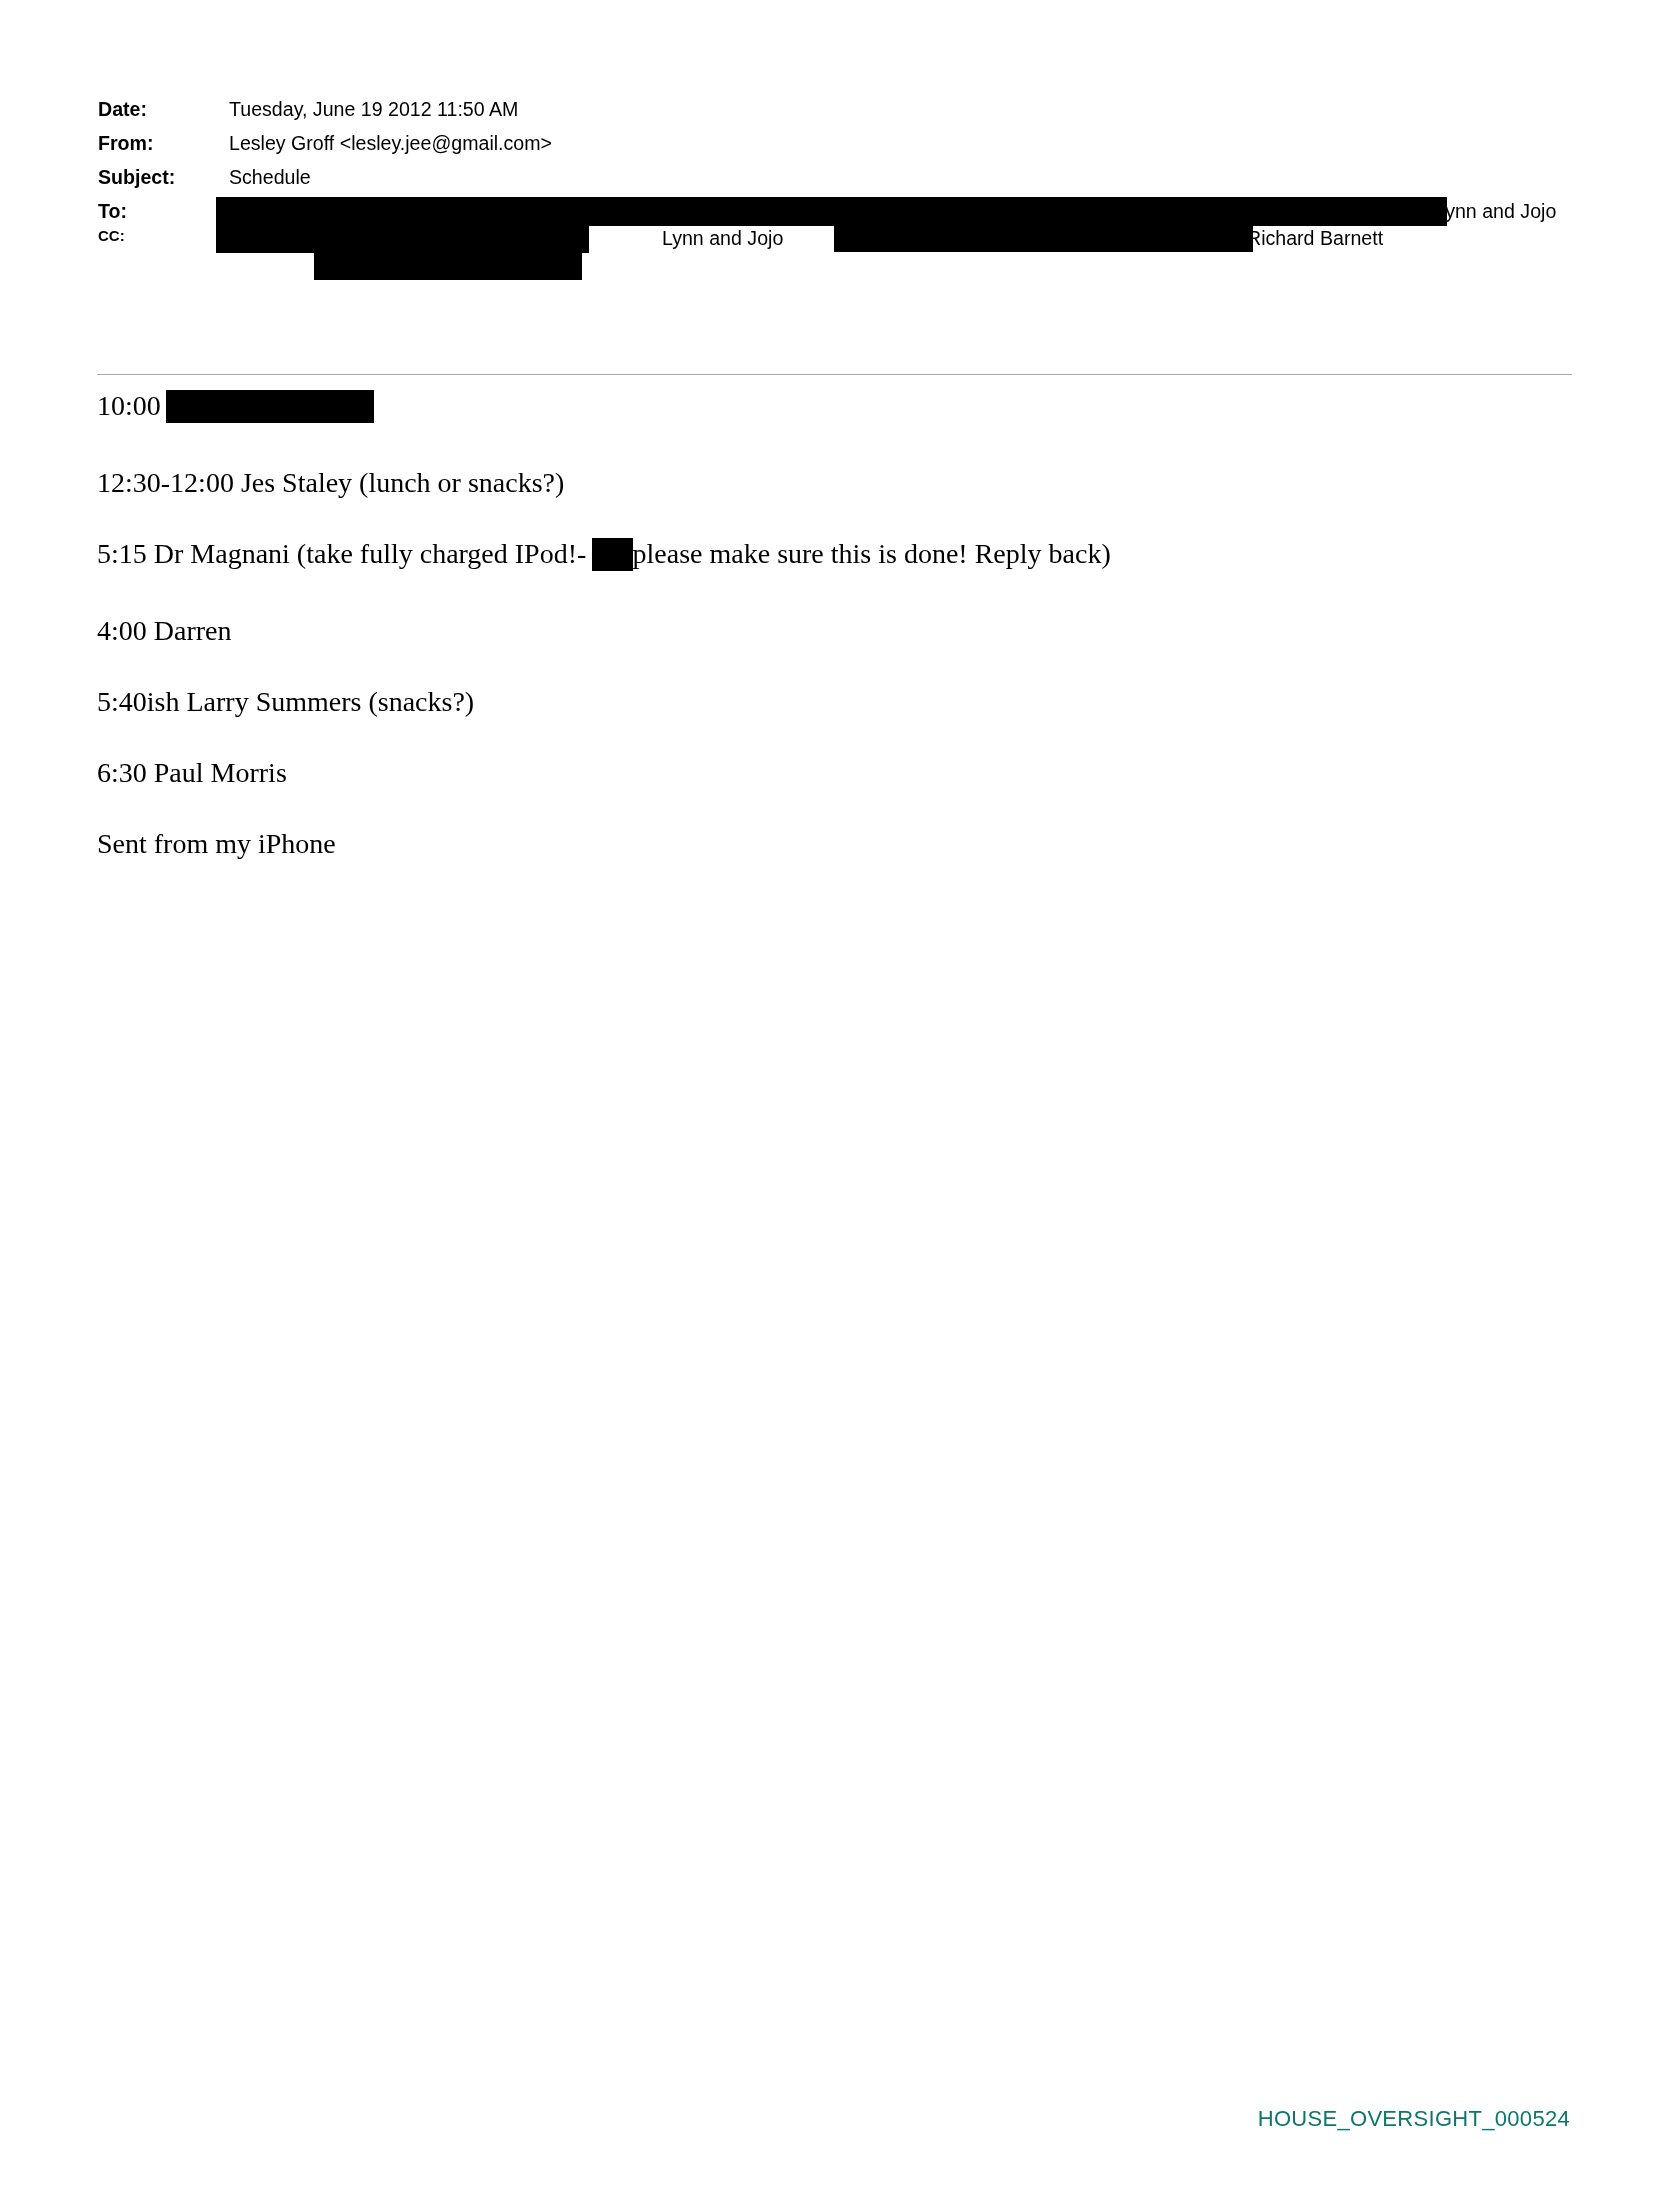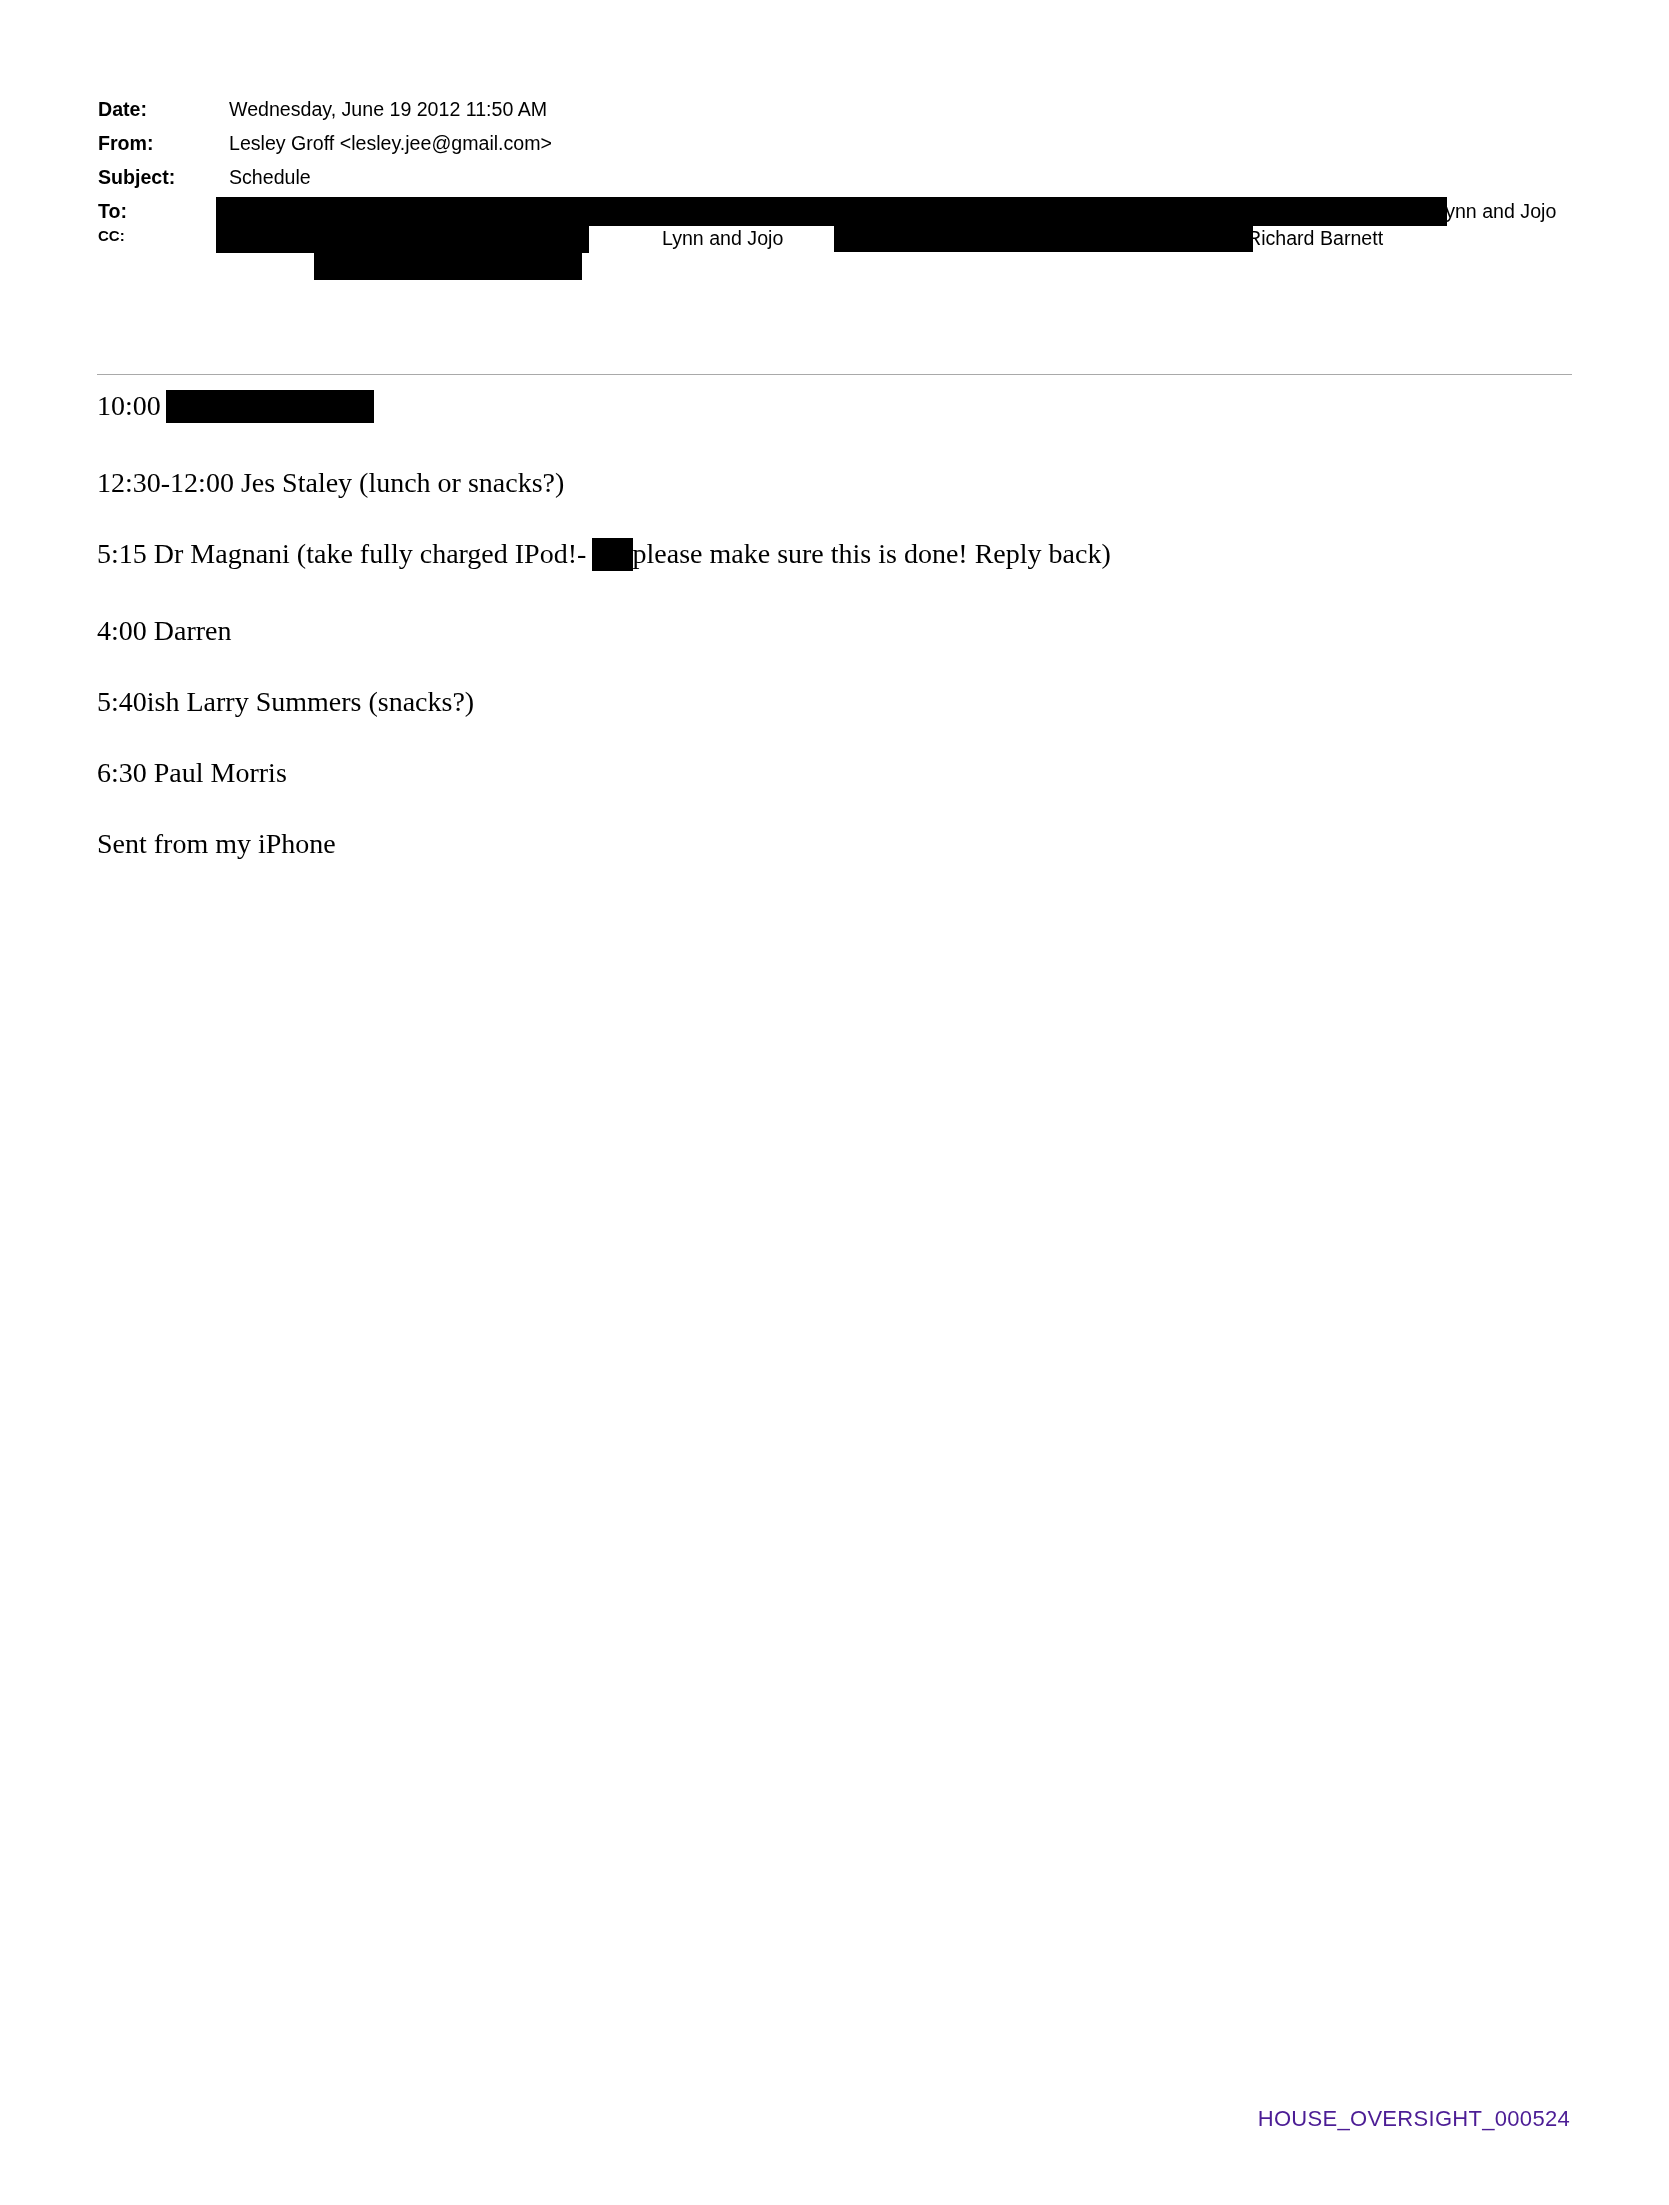--- a/index.html
+++ b/index.html
@@ -136,33 +136,33 @@
   .sent { margin-bottom: 0; }
 
   
   .bates {
     position: absolute;
     right: 99px;
     bottom: 73px;
     font-family: "Liberation Sans", sans-serif;
     font-size: 22px;
     letter-spacing: 0.3px;
-    color: #4c1d95;
+    color: #0f766e;
   }
 </style>
 </head>
 <body>
 
 <div class="page">
 
   <div class="header">
 
     <div class="hdr-row">
       <span class="hdr-label">Date:</span>
-      <span class="hdr-value date-val">Wednesday,  June 19 2012 11:50 AM</span>
+      <span class="hdr-value date-val">Tuesday,  June 19 2012 11:50 AM</span>
     </div>
 
     <div class="hdr-row">
       <span class="hdr-label">From:</span>
       <span class="hdr-value">Lesley Groff &lt;lesley.jee@gmail.com&gt;</span>
     </div>
 
     <div class="hdr-row">
       <span class="hdr-label">Subject:</span>
       <span class="hdr-value">Schedule</span>

